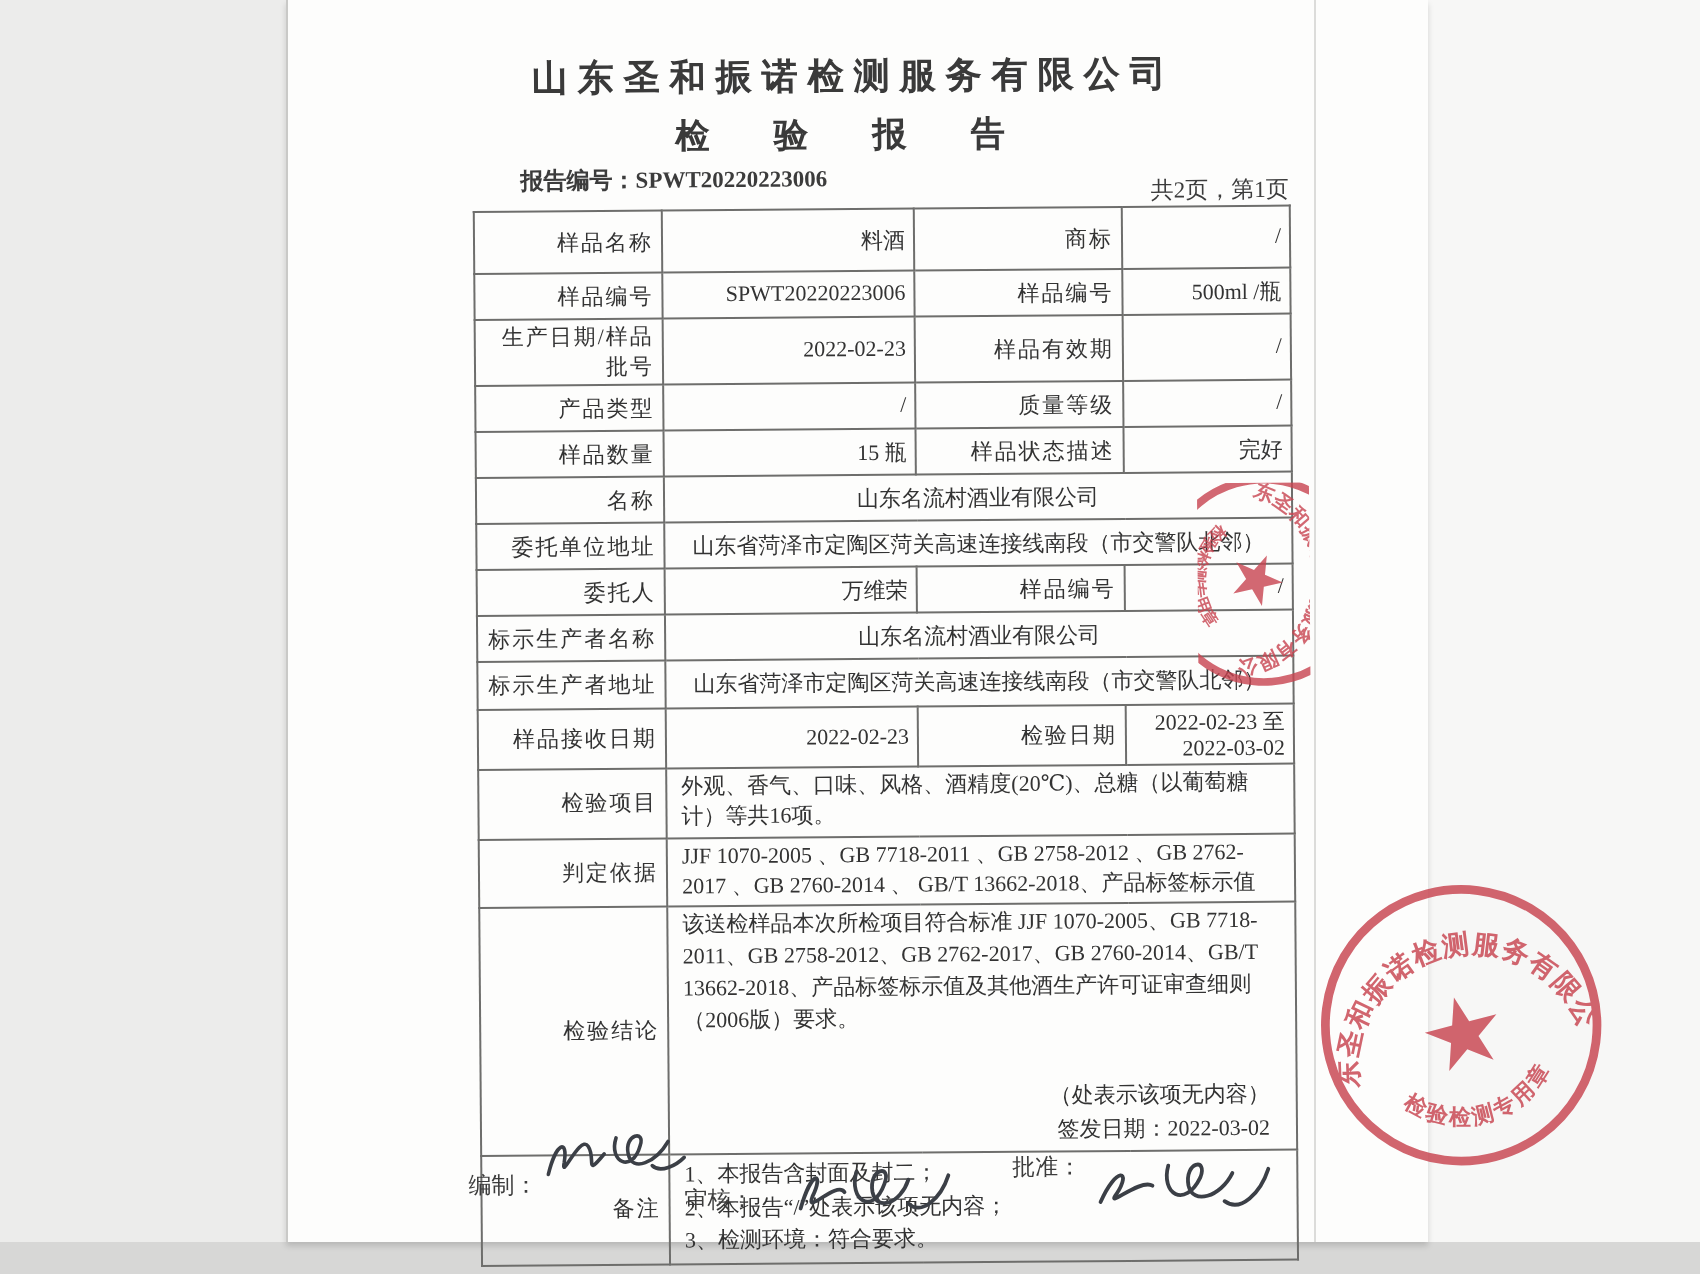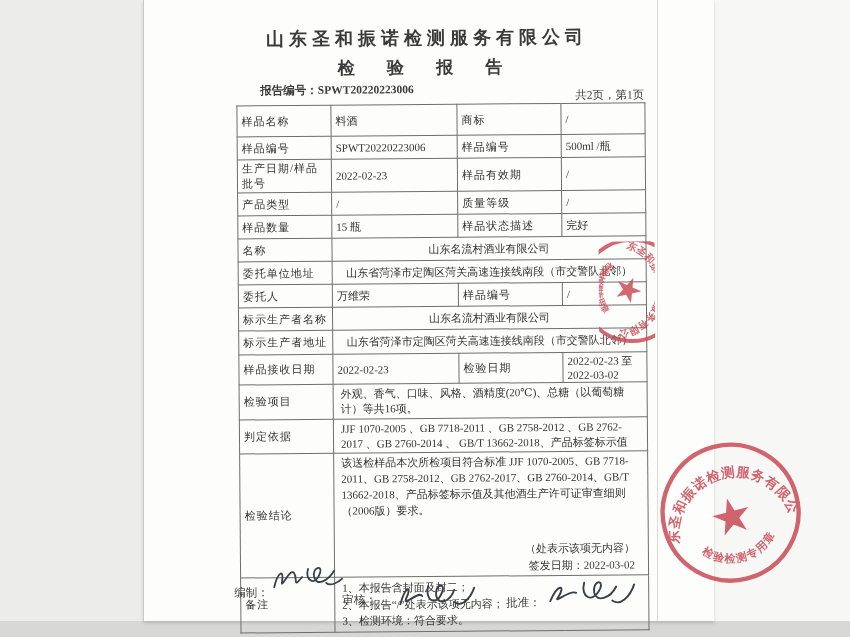--- a/index.html
+++ b/index.html
@@ -29,21 +29,21 @@
   .report-no{position:absolute;left:118px;top:82px;font-size:11.5px;font-weight:bold;color:#3c3c3c;}
   .pagination{position:absolute;left:360px;top:89px;width:142px;text-align:right;font-size:11.5px;color:#3c3c3c;}
 
   table.report{
     position:absolute;left:94px;top:104px;width:408px;
     border-collapse:collapse;table-layout:fixed;
     font-size:11px;color:#333;
   }
   table.report td{
     border:1px solid #6e6e6c;
-    padding:1px 4px;text-align:left;vertical-align:middle;
+    padding:1px 4px;text-align:right;vertical-align:middle;
     overflow:hidden;
   }
   table.report td.lbl{letter-spacing:1px;}
   table.report td.long{text-align:left;padding:2px 7px;line-height:1.35;}
   table.report td.ctr{text-align:center;}
   .concl-wrap{position:relative;height:100%;}
   .concl-text{text-align:left;line-height:1.45;}
   .concl-bottom{margin-top:22px;text-align:right;line-height:1.5;padding-right:6px;}
   .remark-line{display:block;text-align:left;line-height:1.5;}
 
@@ -181,21 +181,21 @@
 
     <div class="footer-sign">
       <span class="sig-label" style="left:0;top:8px">编制：</span>
       <svg class="sig-svg" style="left:34px;top:-16px" width="78" height="36" viewBox="0 0 78 36">
         <path d="M6,26 C10,10 16,8 14,20 C12,30 22,6 26,12 C30,18 24,28 34,16 M40,8 C36,20 48,26 52,12 C55,4 44,6 46,16 C48,26 60,20 66,10 M58,22 C62,26 70,22 74,18" stroke="#3b3f46" stroke-width="1.8" fill="none" stroke-linecap="round"></path>
       </svg>
       <span class="sig-label" style="left:108px;top:16px">审核：</span>
       <svg class="sig-svg" style="left:158px;top:0px" width="86" height="40" viewBox="0 0 86 40">
         <path d="M8,28 C14,8 20,10 14,22 C10,32 26,14 30,20 M36,10 C32,24 44,32 50,16 C54,6 42,8 44,20 C46,30 58,26 62,14 M62,26 C68,32 78,24 82,12" stroke="#3b3f46" stroke-width="1.9" fill="none" stroke-linecap="round"></path>
       </svg>
-      <span class="sig-label" style="left:272px;top:20px">批准：</span>
+      <span class="sig-label" style="left:272px;top:1px">批准：</span>
       <svg class="sig-svg" style="left:308px;top:-4px" width="96" height="44" viewBox="0 0 96 44">
         <path d="M8,30 C16,12 24,14 16,26 C10,34 28,18 34,22 M42,12 C38,26 50,34 58,18 C62,8 50,10 52,22 C54,32 68,28 74,16 M70,30 C78,36 88,26 92,14" stroke="#3b3f46" stroke-width="1.9" fill="none" stroke-linecap="round"></path>
       </svg>
     </div>
 
     <svg class="seal-main" viewBox="0 0 200 200">
       <circle cx="100" cy="100" r="93" fill="none" stroke="#c84450" stroke-width="6"></circle>
       <text x="100" y="128" text-anchor="middle" font-size="66" fill="#c84450">★</text>
       <path id="sealTopArc" d="M 22,118 A 79,79 0 0 1 178,118" fill="none"></path>
       <text class="seal-text" font-size="18.5" fill="#c84450" letter-spacing="1">

